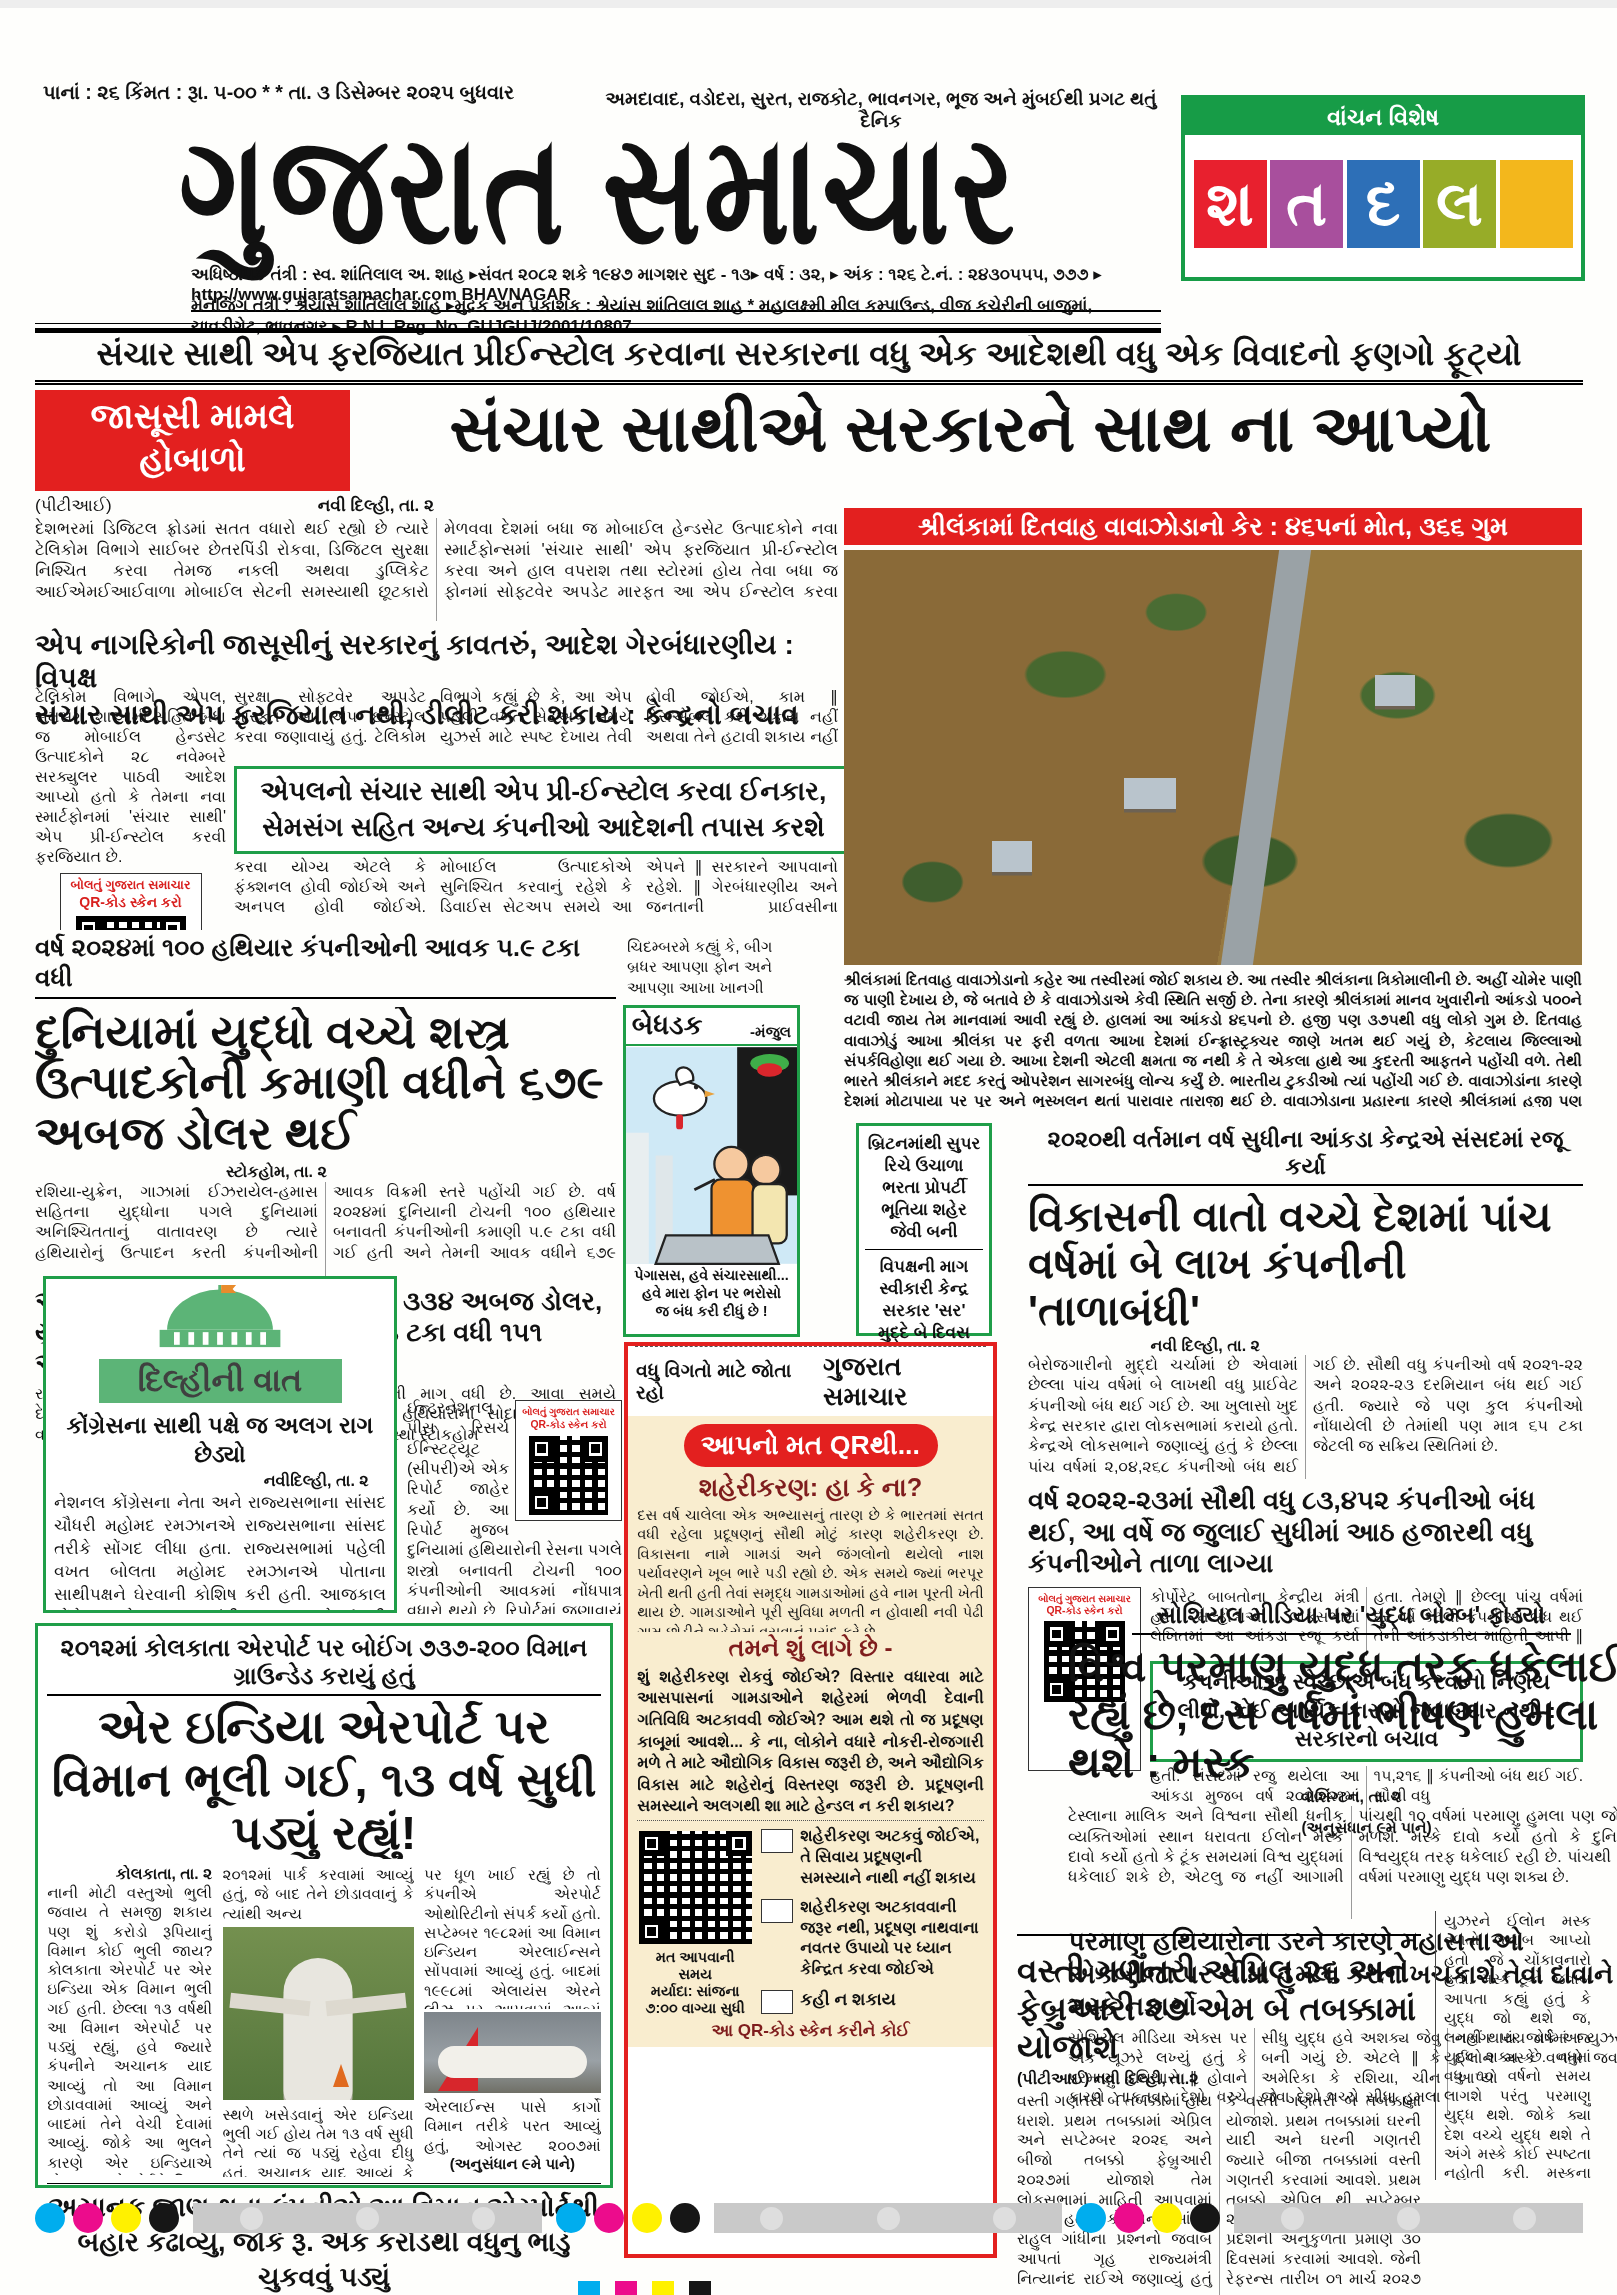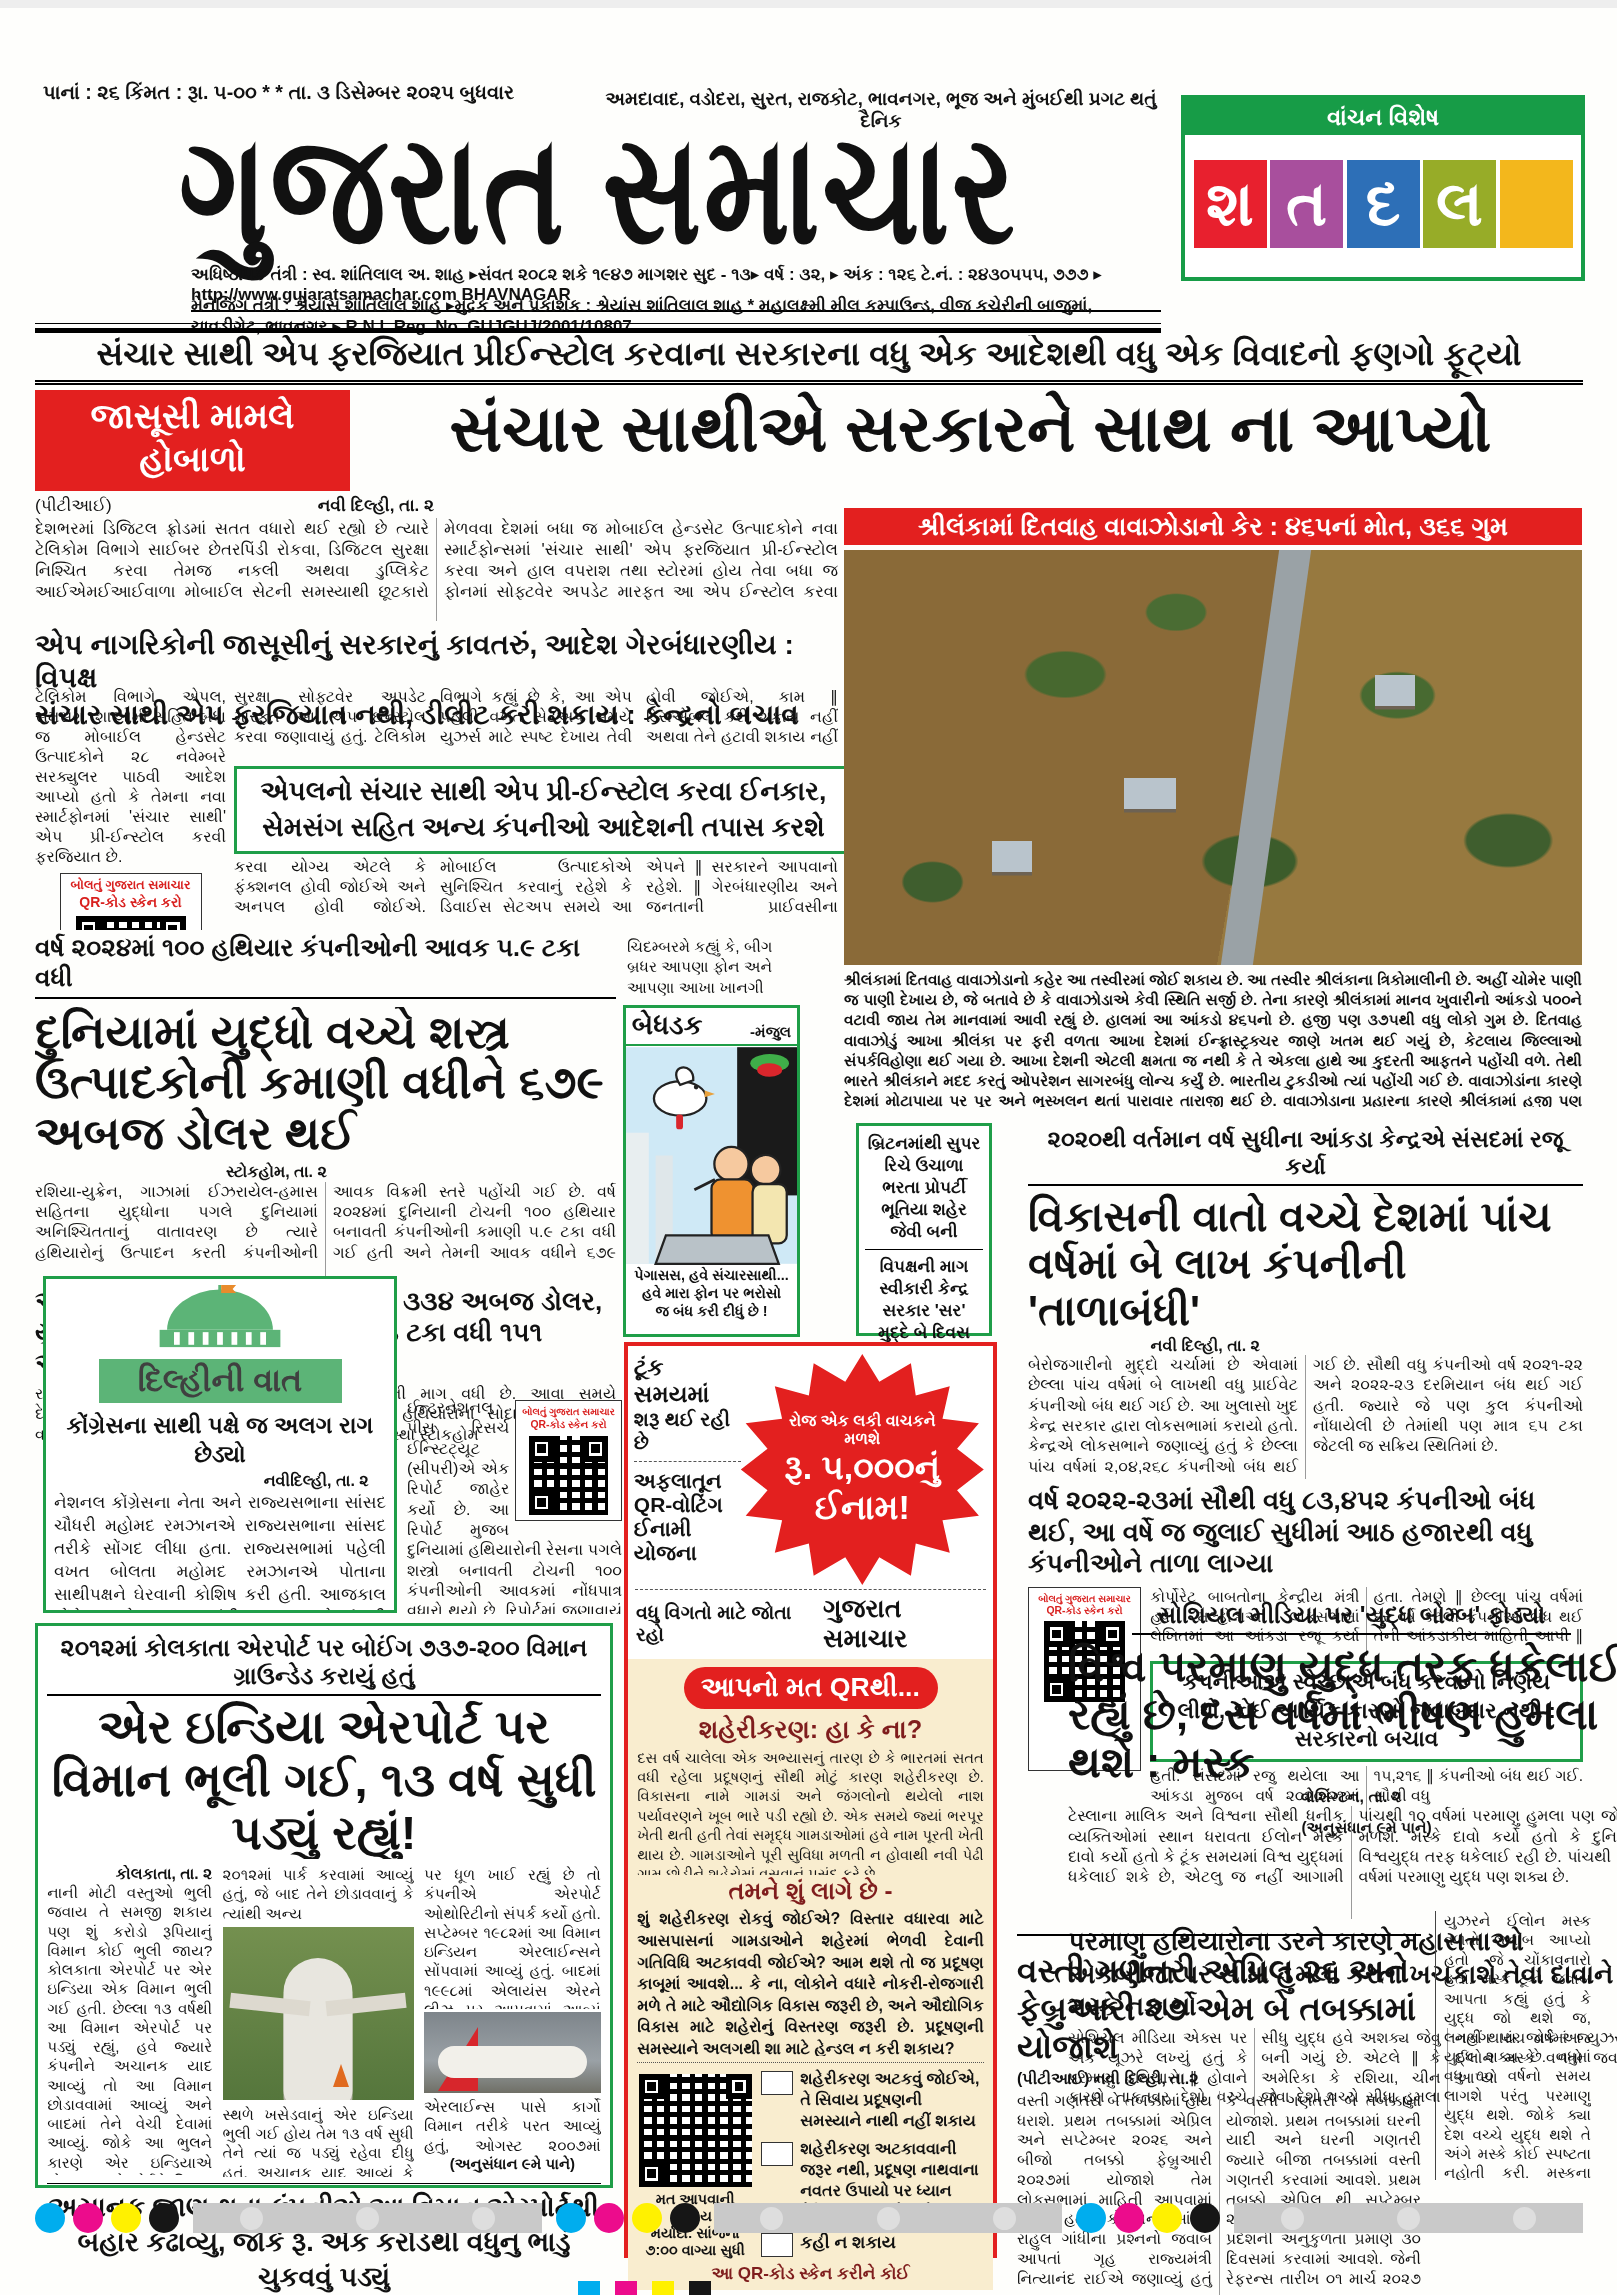--- a/index.html
+++ b/index.html
@@ -267,35 +267,20 @@
       <div style="flex:1;">
         <div class="j colrule hid" style="column-count:2;column-gap:14px;font-size:15.6px;line-height:1.25;height:69px;">કોર્પોરેટ બાબતોના કેન્દ્રીય મંત્રી હર્ષ મલ્હોત્રાએ લોકસભામાં લેખિતમાં આ આંકડા રજૂ કર્યા હતા. તેમણે ∥ છેલ્લા પાંચ વર્ષમાં દર વર્ષે કેટલી કંપનીઓ બંધ થઈ તેની આંકડાકીય માહિતી આપી ∥ કંપનીઓ બંધ થઈ ગઈ હતી જ્યારે તે પછીના વર્ષ ૨૦૨૧-૨૨માં ૬૪,૦૫૪</div>
         <div class="greenbox c b hid" style="font-size:22px;line-height:1.3;padding:4.6px 5.8px;margin-top:4.6px;">કંપનીઓએ સ્વેચ્છાએ બંધ કરવાનો નિર્ણય લીધો, કોઈ આર્થિક કારણો જવાબદાર નથી : સરકારનો બચાવ</div>
         <div class="j colrule hid" style="column-count:2;column-gap:14px;font-size:15.6px;line-height:1.25;height:53px;margin-top:4.6px;">હતી. સંસદમાં રજુ થયેલા આ આંકડા મુજબ વર્ષ ૨૦૨૦-૨૧માં ૧૫,૨૧૬ ∥ કંપનીઓ બંધ થઈ ગઈ. સૌથી વધુ</div>
         <div class="b c" style="font-size:15.6px;">(અનુસંધાન ૯મે પાને)</div>
       </div>
     </div>
   </div>
 
   <div id="promovote" class="abs" style="left:624px;top:1334px;width:373px;height:916px;box-sizing:border-box;">
-    <div style="display:flex;padding:8px 5.8px 3.5px;">
-      <div style="width:107px;flex:none;">
-        <div class="b" style="font-size:23px;">ટૂંક સમયમાં</div>
-        <div class="b" style="font-size:19.6px;">શરૂ થઈ રહી છે</div>
-        <div class="dash" style="margin:7px 0;"></div>
-        <div class="b" style="font-size:21px;">અફલાતૂન</div>
-        <div class="b" style="font-size:21px;">QR-વોટિંગ</div>
-        <div class="b" style="font-size:21px;">ઈનામી યોજના</div>
-      </div>
-      <div class="star" style="width:243px;height:231px;">
-        <div class="b" style="font-size:16px;width:156px;text-align:center;">રોજ એક લકી વાચકને મળશે</div>
-        <div class="b" style="font-size:34px;">રૂ. ૫,૦૦૦નું</div>
-        <div class="b" style="font-size:34px;">ઈનામ!</div>
-      </div>
-    </div>
     <div class="dash" style="margin:0 7px;"></div>
     <div style="display:flex;align-items:center;gap:7px;padding:4.6px 8px;">
       <span class="b" style="font-size:19px;">વધુ વિગતો માટે જોતા રહો</span>
       <span style="font-size:25.4px;font-weight:900;">ગુજરાત સમાચાર</span>
     </div>
     <div class="cream" style="padding:8px 9.2px 5.8px;">
       <div class="pill c b" style="width:254px;margin:0 auto;font-size:26.6px;padding:5.8px 0;">આપનો મત QRથી...</div>
       <div class="c b red" style="font-size:25.4px;margin-top:5.8px;">શહેરીકરણ: હા કે ના?</div>
       <div class="j hid" style="font-size:14.7px;line-height:1.32;margin-top:3.5px;height:126px;">દસ વર્ષ ચાલેલા એક અભ્યાસનું તારણ છે કે ભારતમાં સતત વધી રહેલા પ્રદૂષણનું સૌથી મોટું કારણ શહેરીકરણ છે. વિકાસના નામે ગામડાં અને જંગલોનો થયેલો નાશ પર્યાવરણને ખૂબ ભારે પડી રહ્યો છે. એક સમયે જ્યાં ભરપૂર ખેતી થતી હતી તેવાં સમૃદ્ધ ગામડાઓમાં હવે નામ પૂરતી ખેતી થાય છે. ગામડાઓને પૂરી સુવિધા મળતી ન હોવાથી નવી પેઢી ગામ છોડીને શહેરોમાં વસવાનું પસંદ કરે છે.</div>
       <div class="c b red" style="font-size:24px;margin-top:2.3px;">તમને શું લાગે છે -</div>

